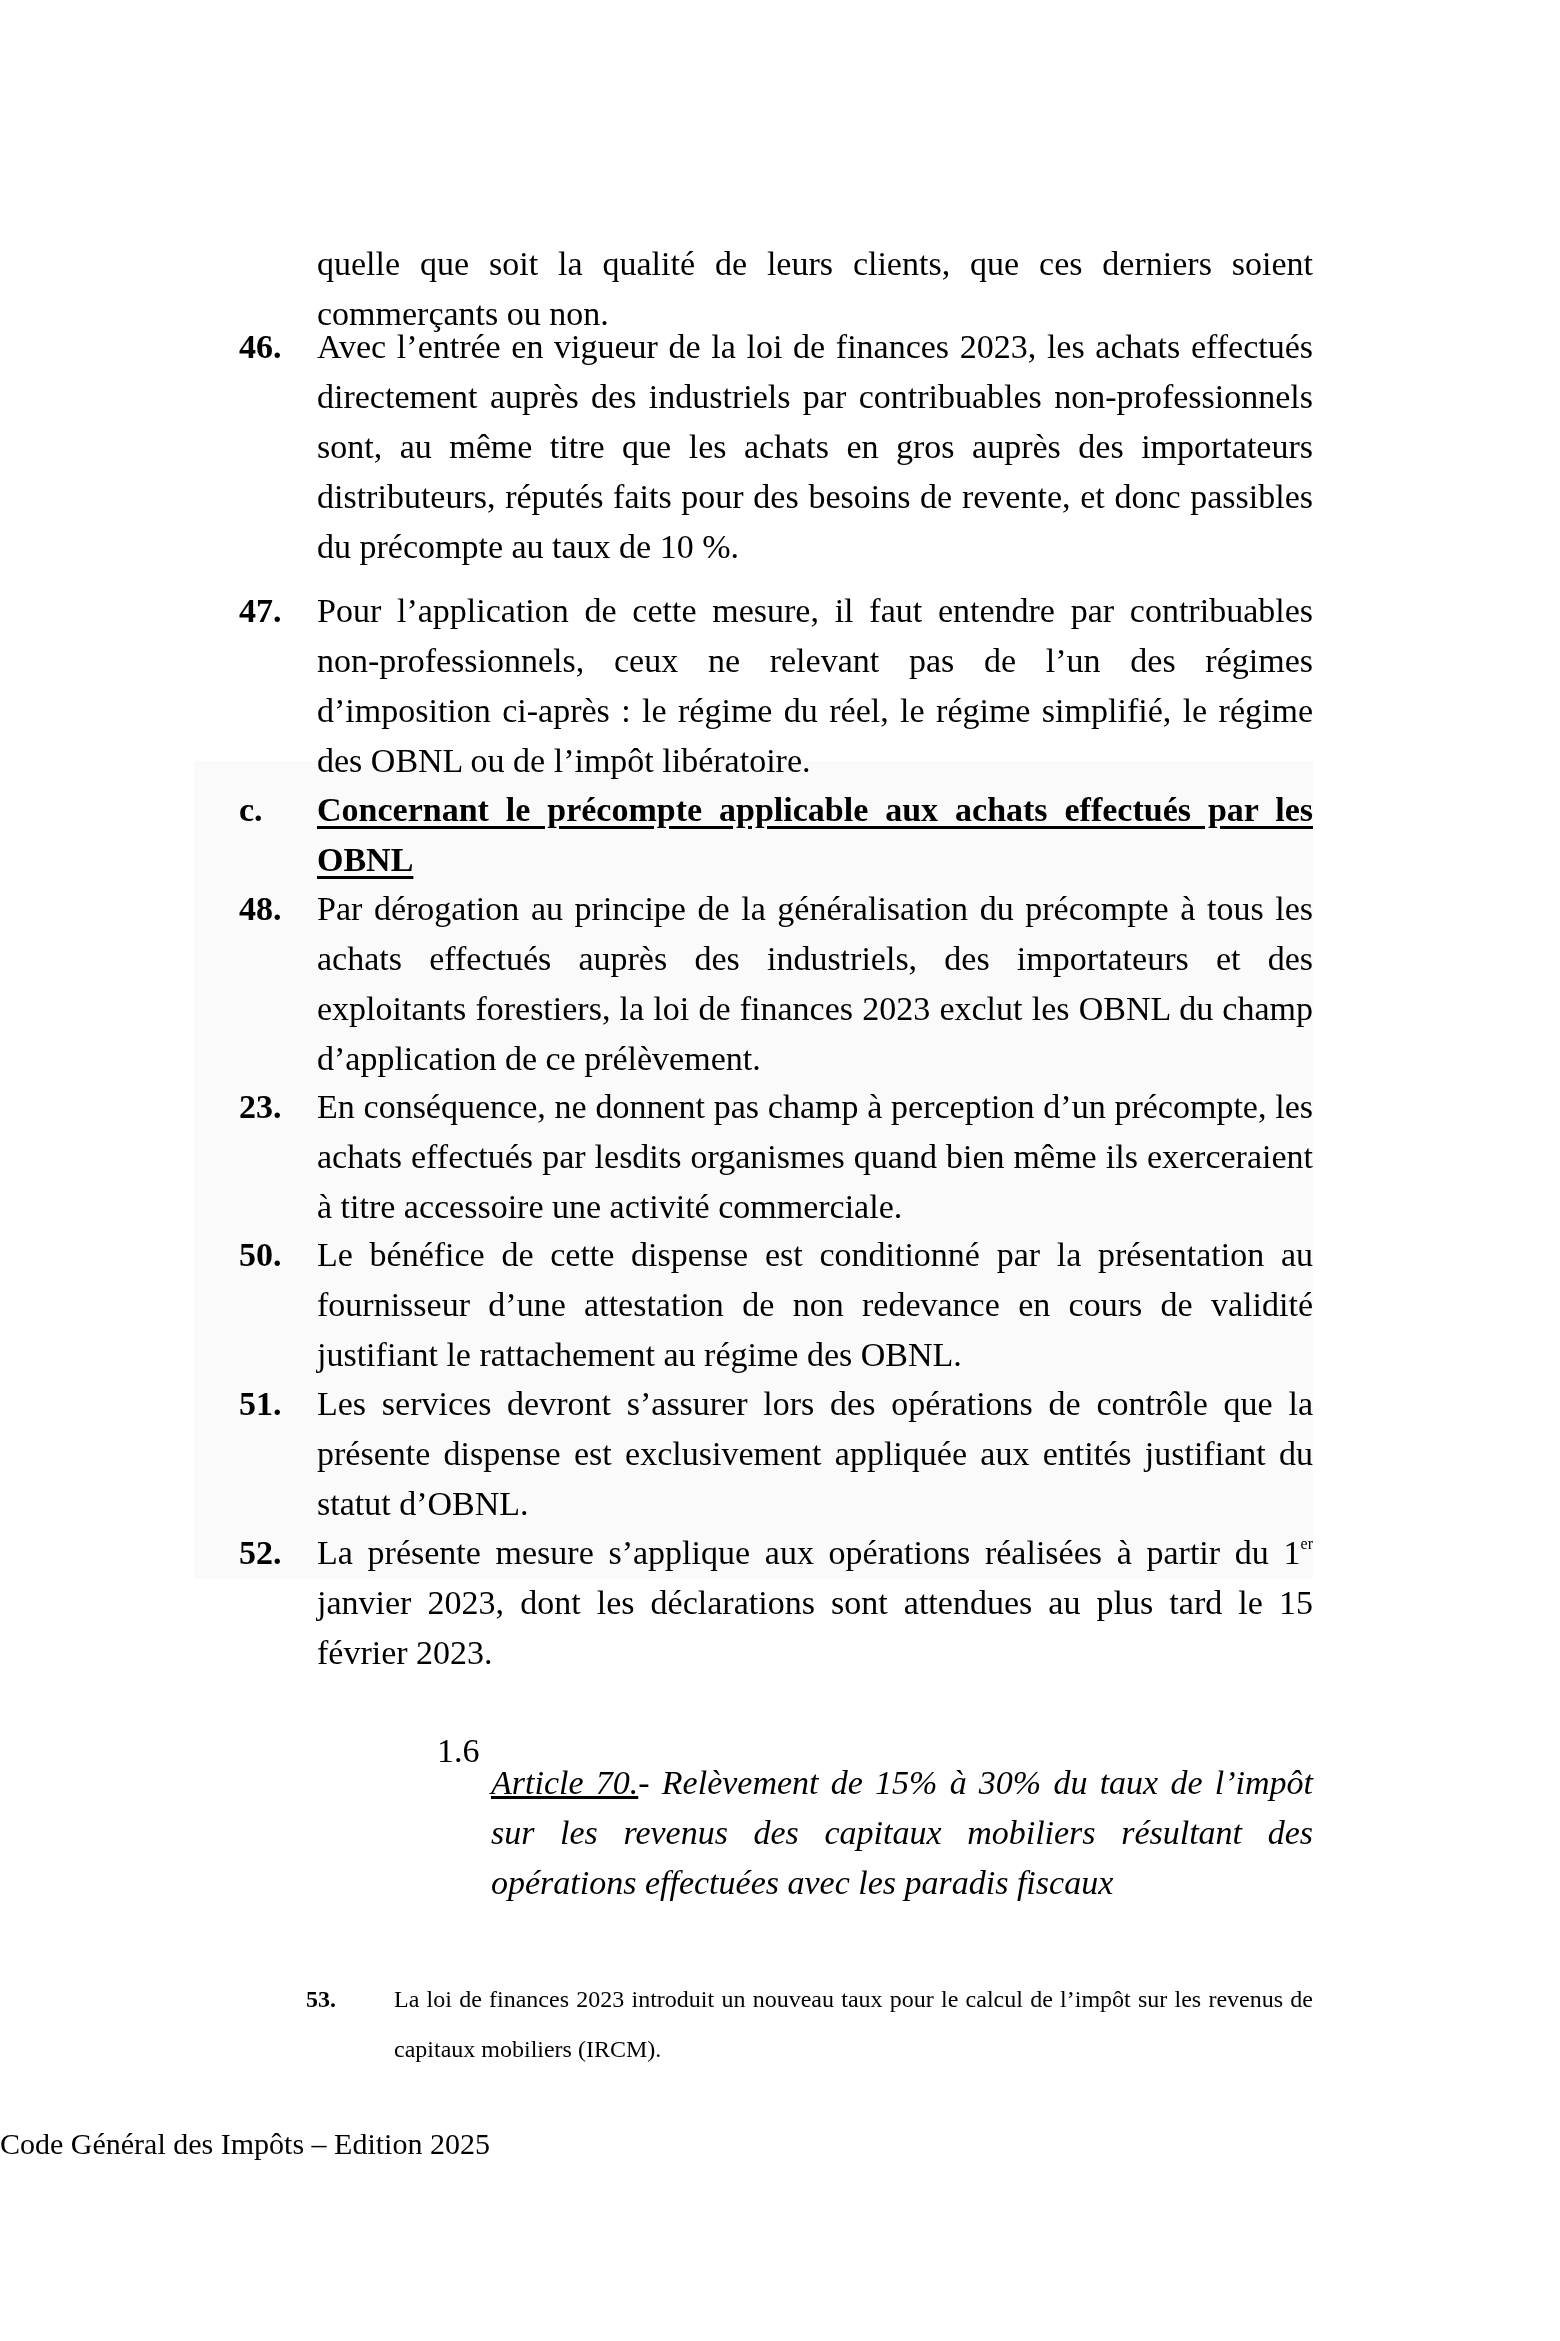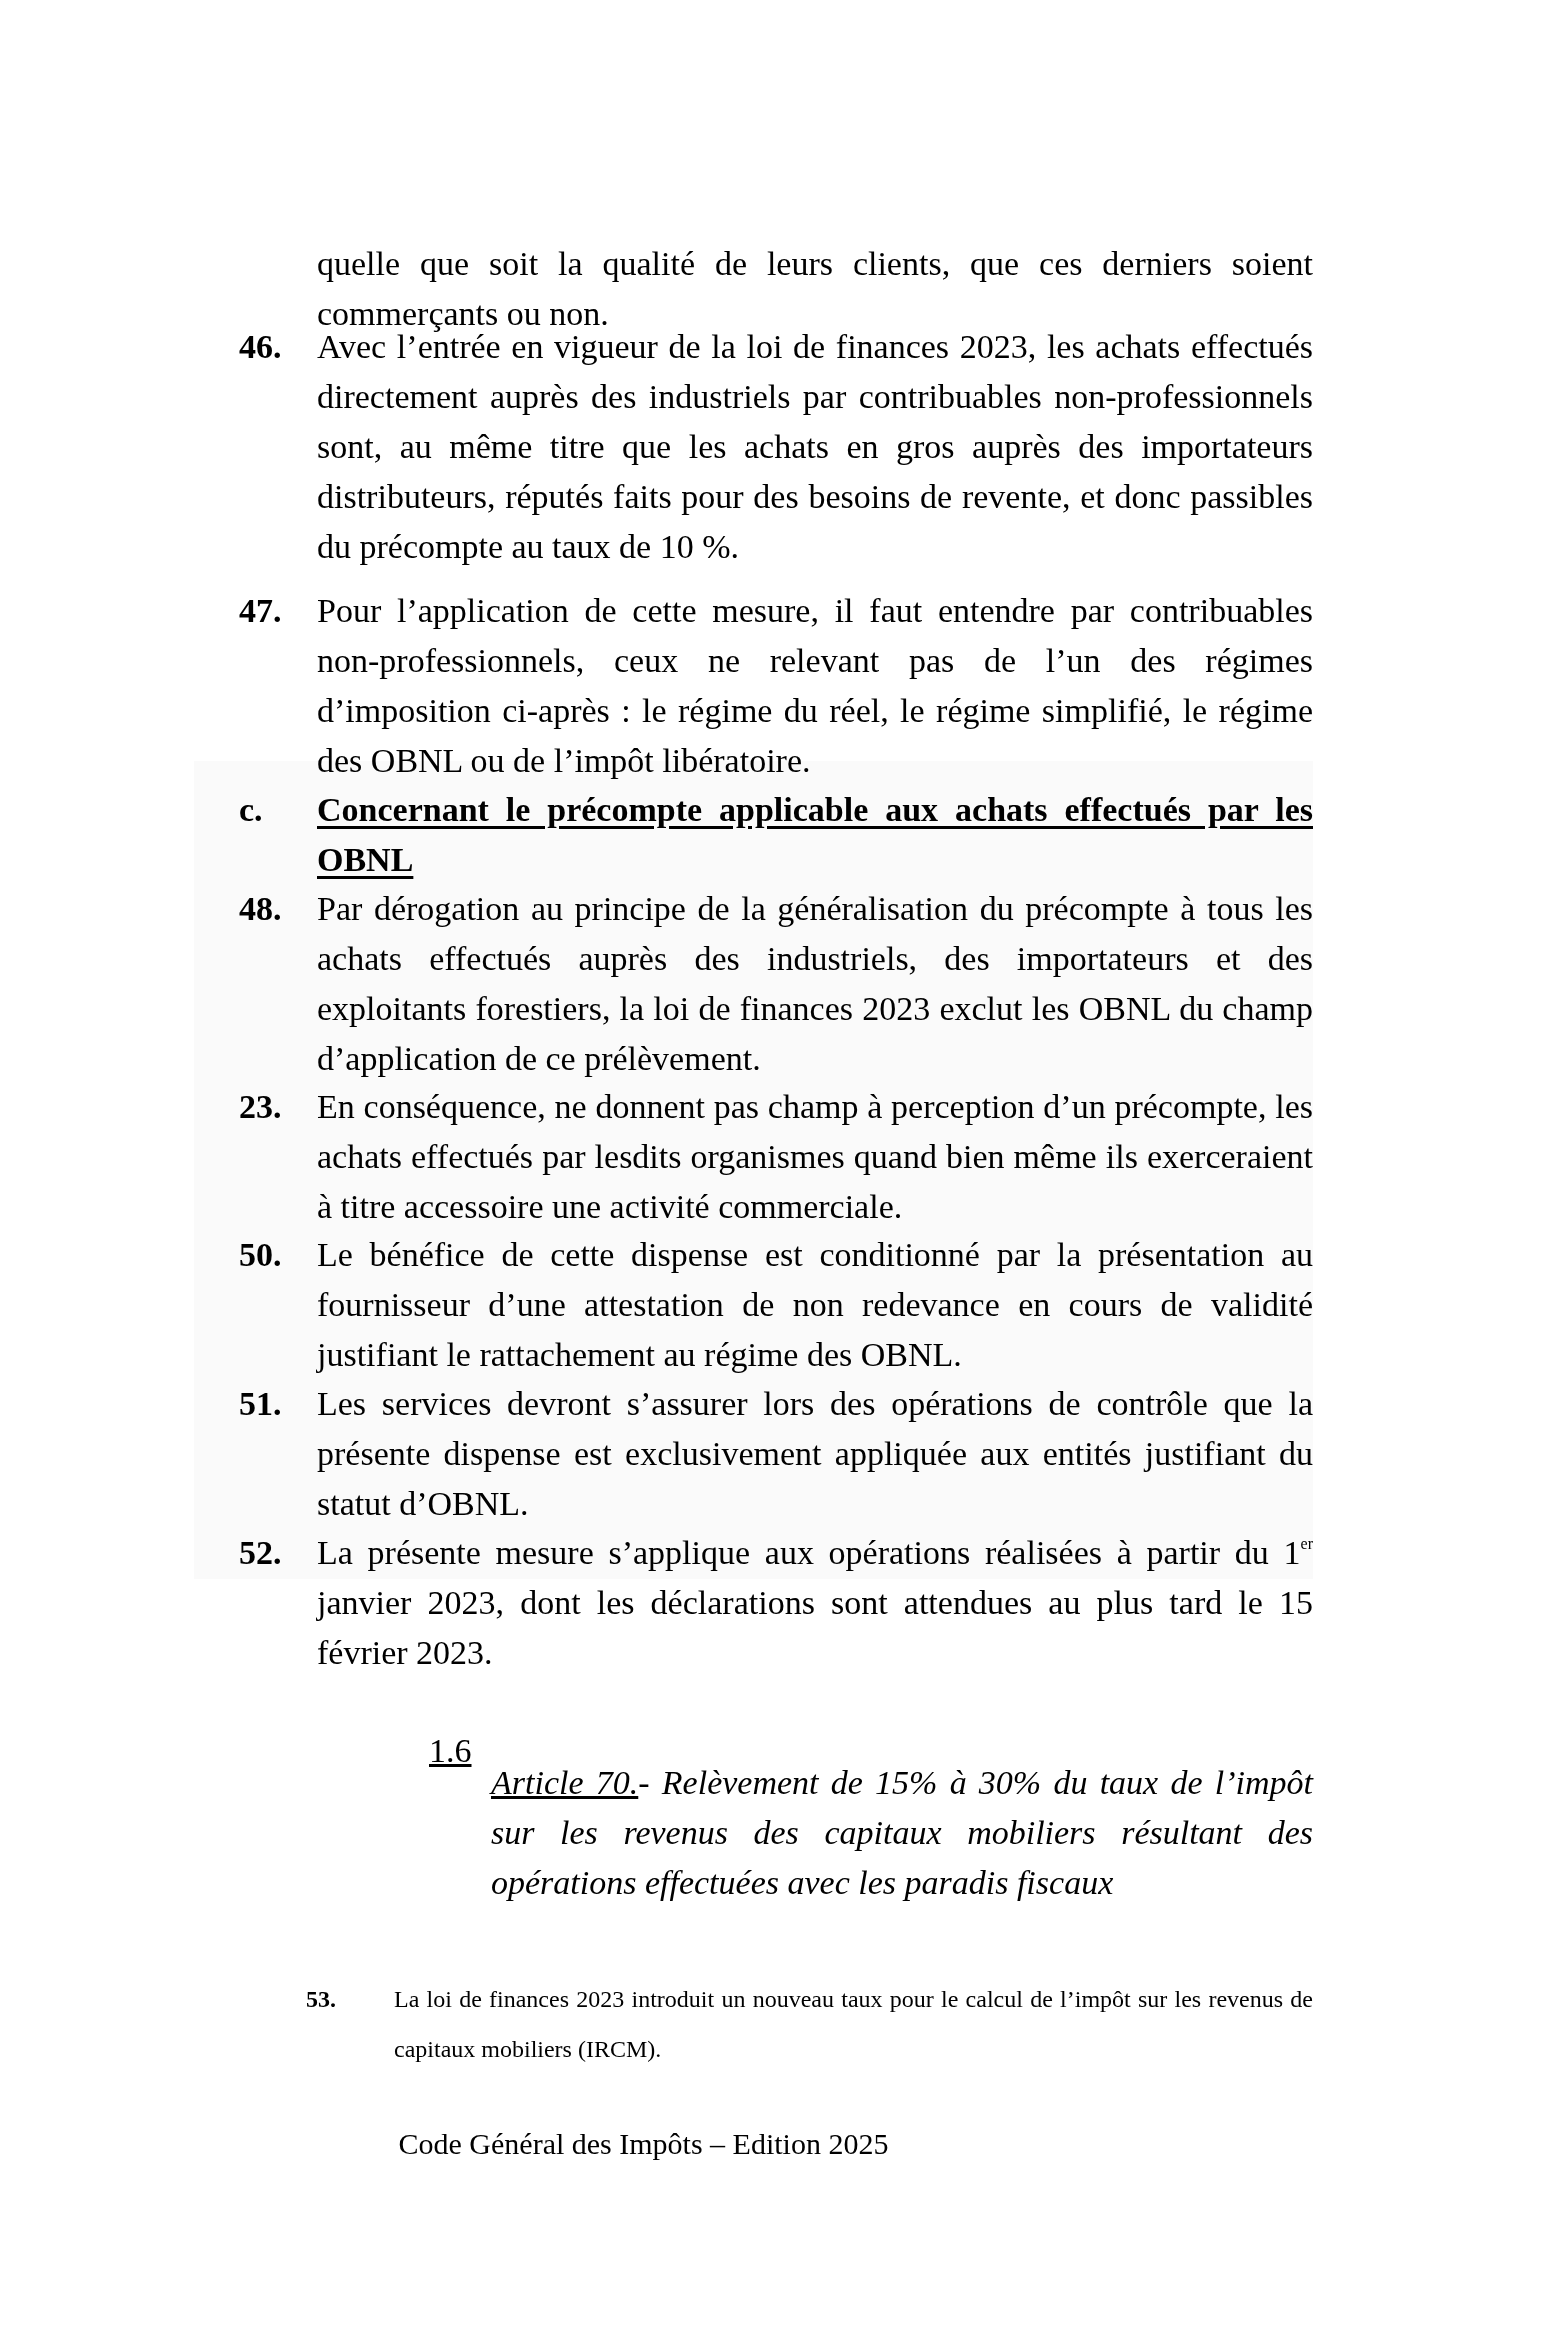--- a/index.html
+++ b/index.html
@@ -5,27 +5,27 @@
   html, body { margin: 0; padding: 0; background: #ffffff; }
   body { width: 1561px; height: 2342px; position: relative; overflow: hidden;
          font-family: "Liberation Serif", "DejaVu Serif", serif; color: #000; }
   .shade { position: absolute; left: 194px; top: 761px; width: 1119px; height: 818px; background: #fafafa; }
   .page { position: absolute; left: 0; top: 0; width: 1561px; }
   .para { position: absolute; left: 239px; width: 1074px; font-size: 34px; line-height: 50px; }
   .num { position: absolute; left: 0; top: 0; font-weight: bold; }
   .txt { margin-left: 78px; text-align: justify; text-align-last: left; }
   .heading .txt { font-weight: bold; text-decoration: underline; text-decoration-thickness: 3.3px; text-underline-offset: 5px; }
   .article { position: absolute; left: 429px; width: 884px; font-size: 34px; line-height: 50px; }
-  .article .secnum { position: absolute; left: 0; top: 0; text-decoration: underline; }
+  .article .secnum { position: absolute; left: 8px; top: 0; }
   .article .atxt { margin-left: 62px; font-style: italic; text-align: justify; text-align-last: left; margin-top: 32px; }
   .article .art-ref { text-decoration: underline; text-decoration-thickness: 2.5px; }
   .para53 { position: absolute; left: 306px; width: 1007px; font-size: 24px; line-height: 50px; }
   .para53 .num { left: 0; }
   .para53 .txt { margin-left: 88px; text-align: justify; text-align-last: left; }
-  .footer { position: absolute; left: 0; width: 1287px; text-align: center; font-size: 30px; line-height: 35px; }
+  .footer { position: absolute; left: 0; width: 1287px; font-size: 30px; line-height: 35px; }
   sup { font-size: 16px; vertical-align: 15px; line-height: 0; }
 </style>
 </head>
 <body>
 
 <div class="shade"></div>
 
 <div class="page">
 
   <div class="para" style="top:239px">

